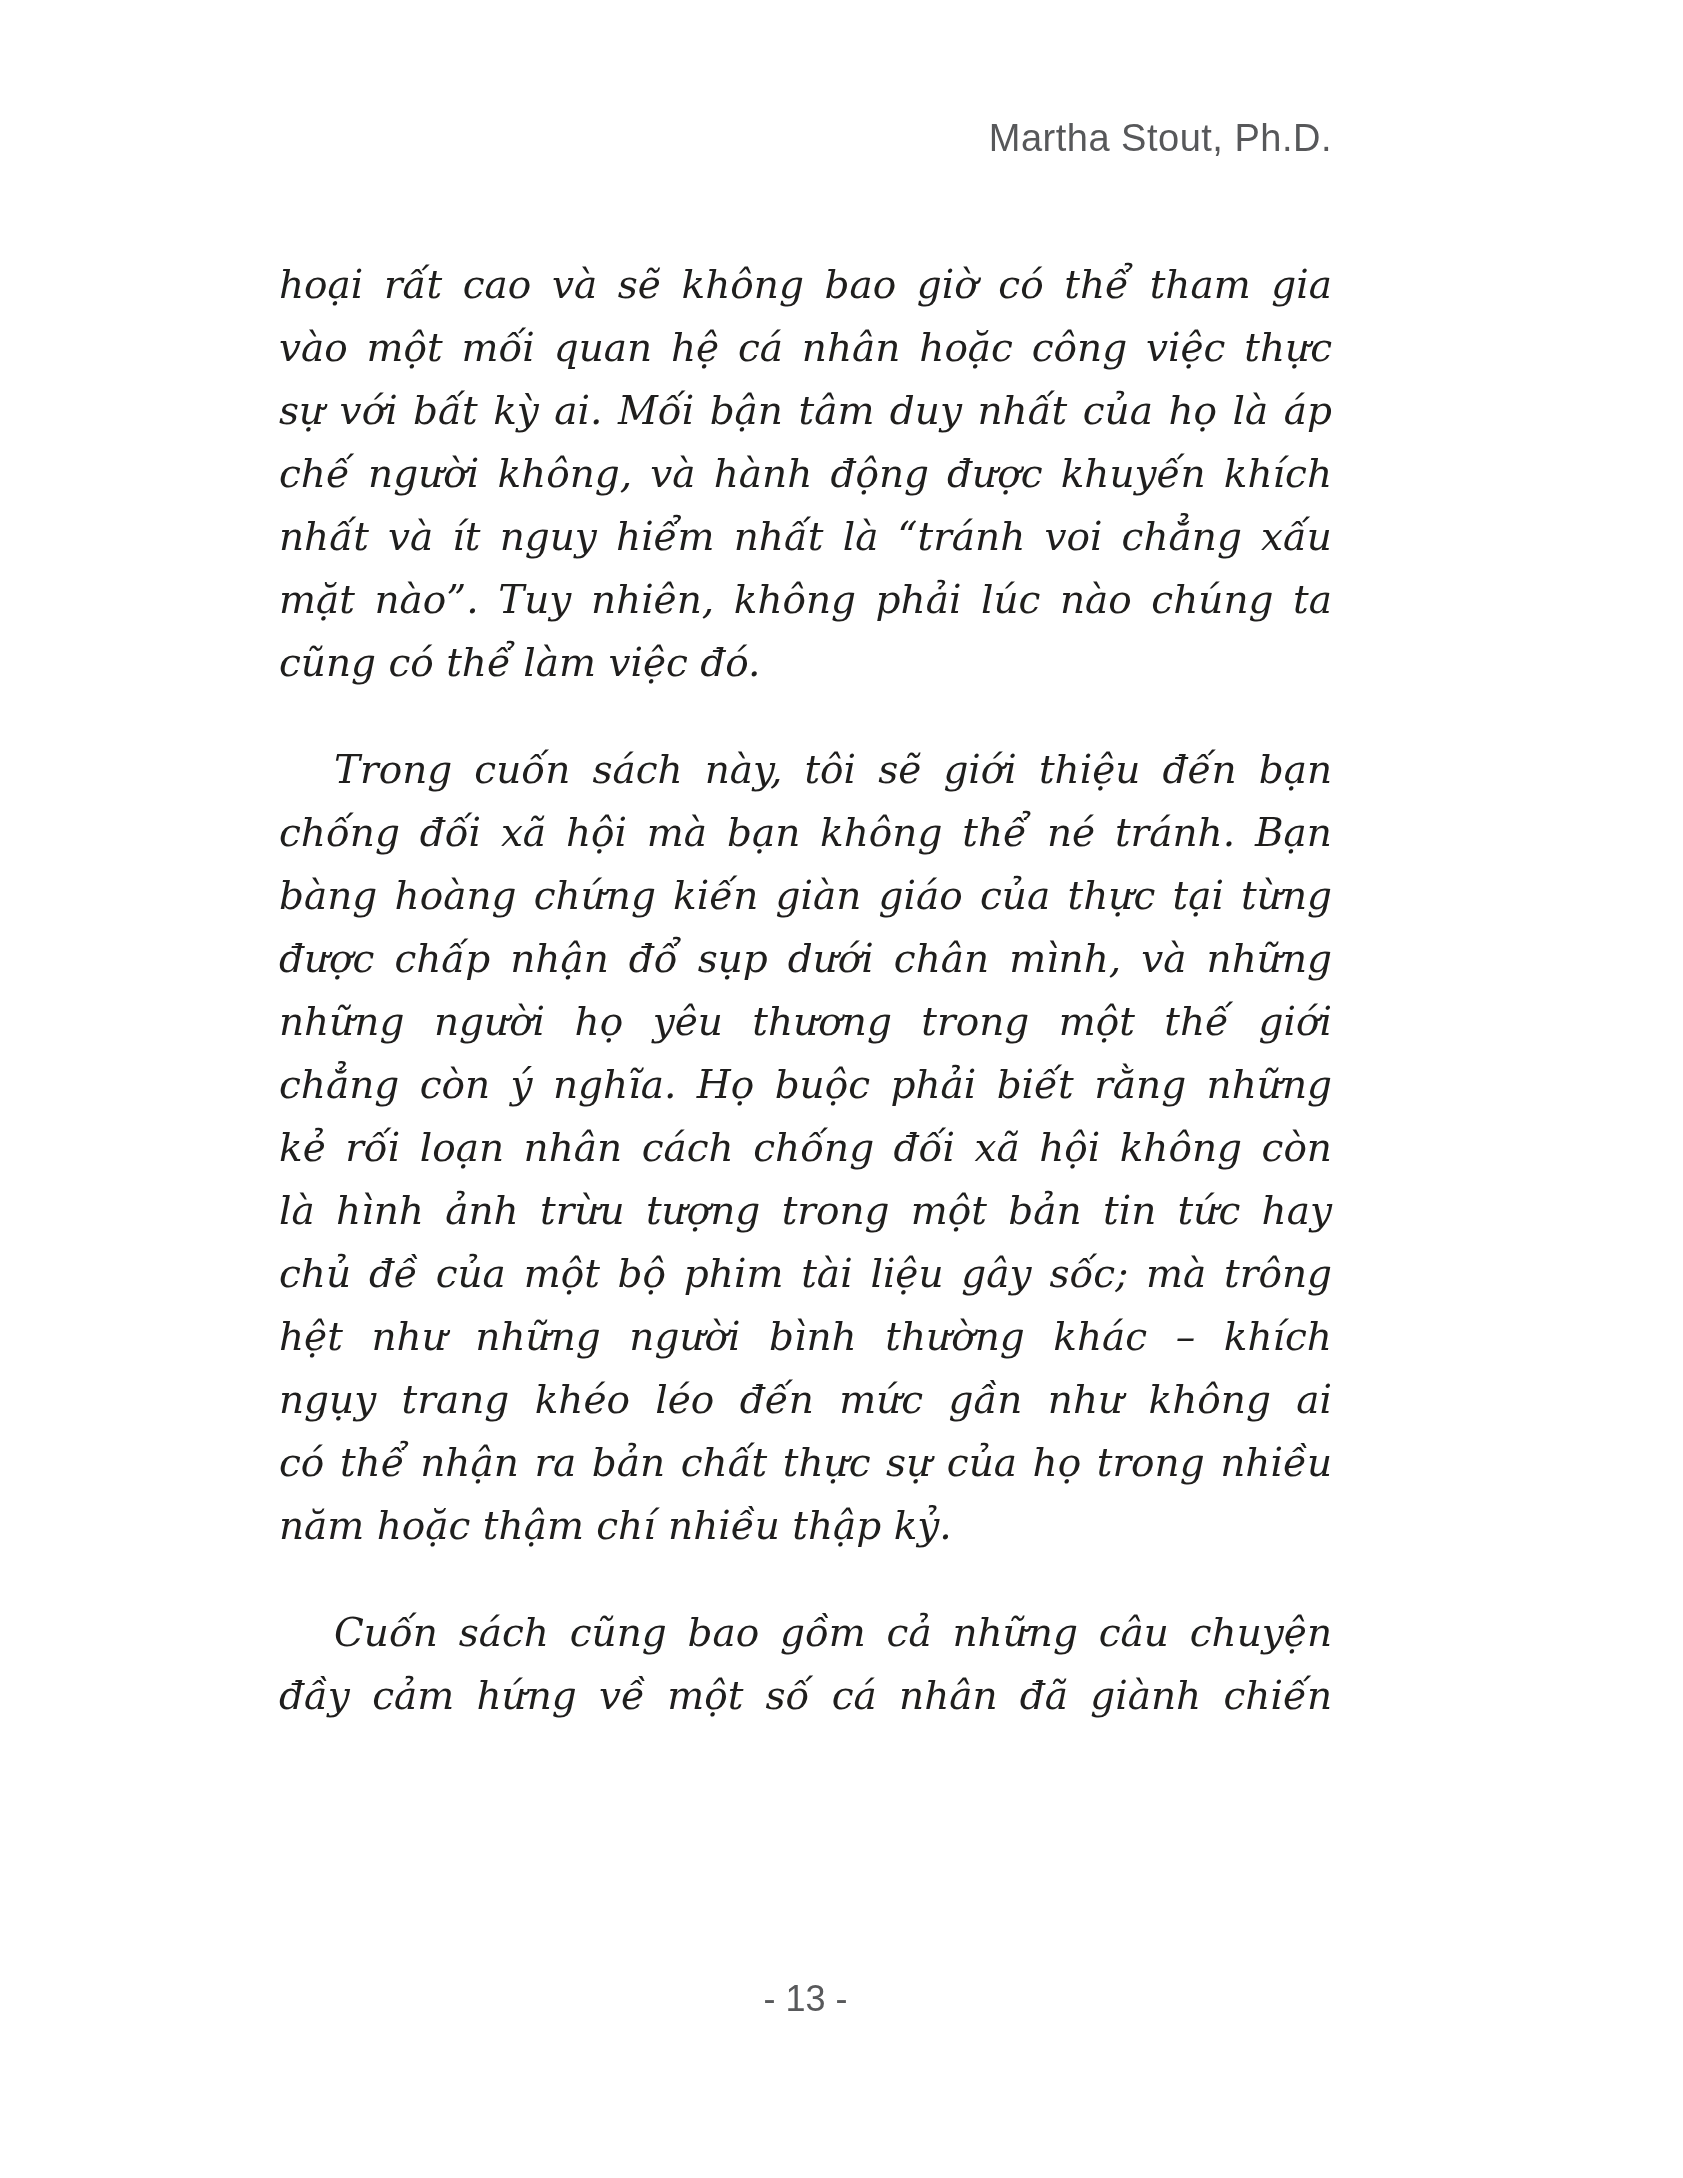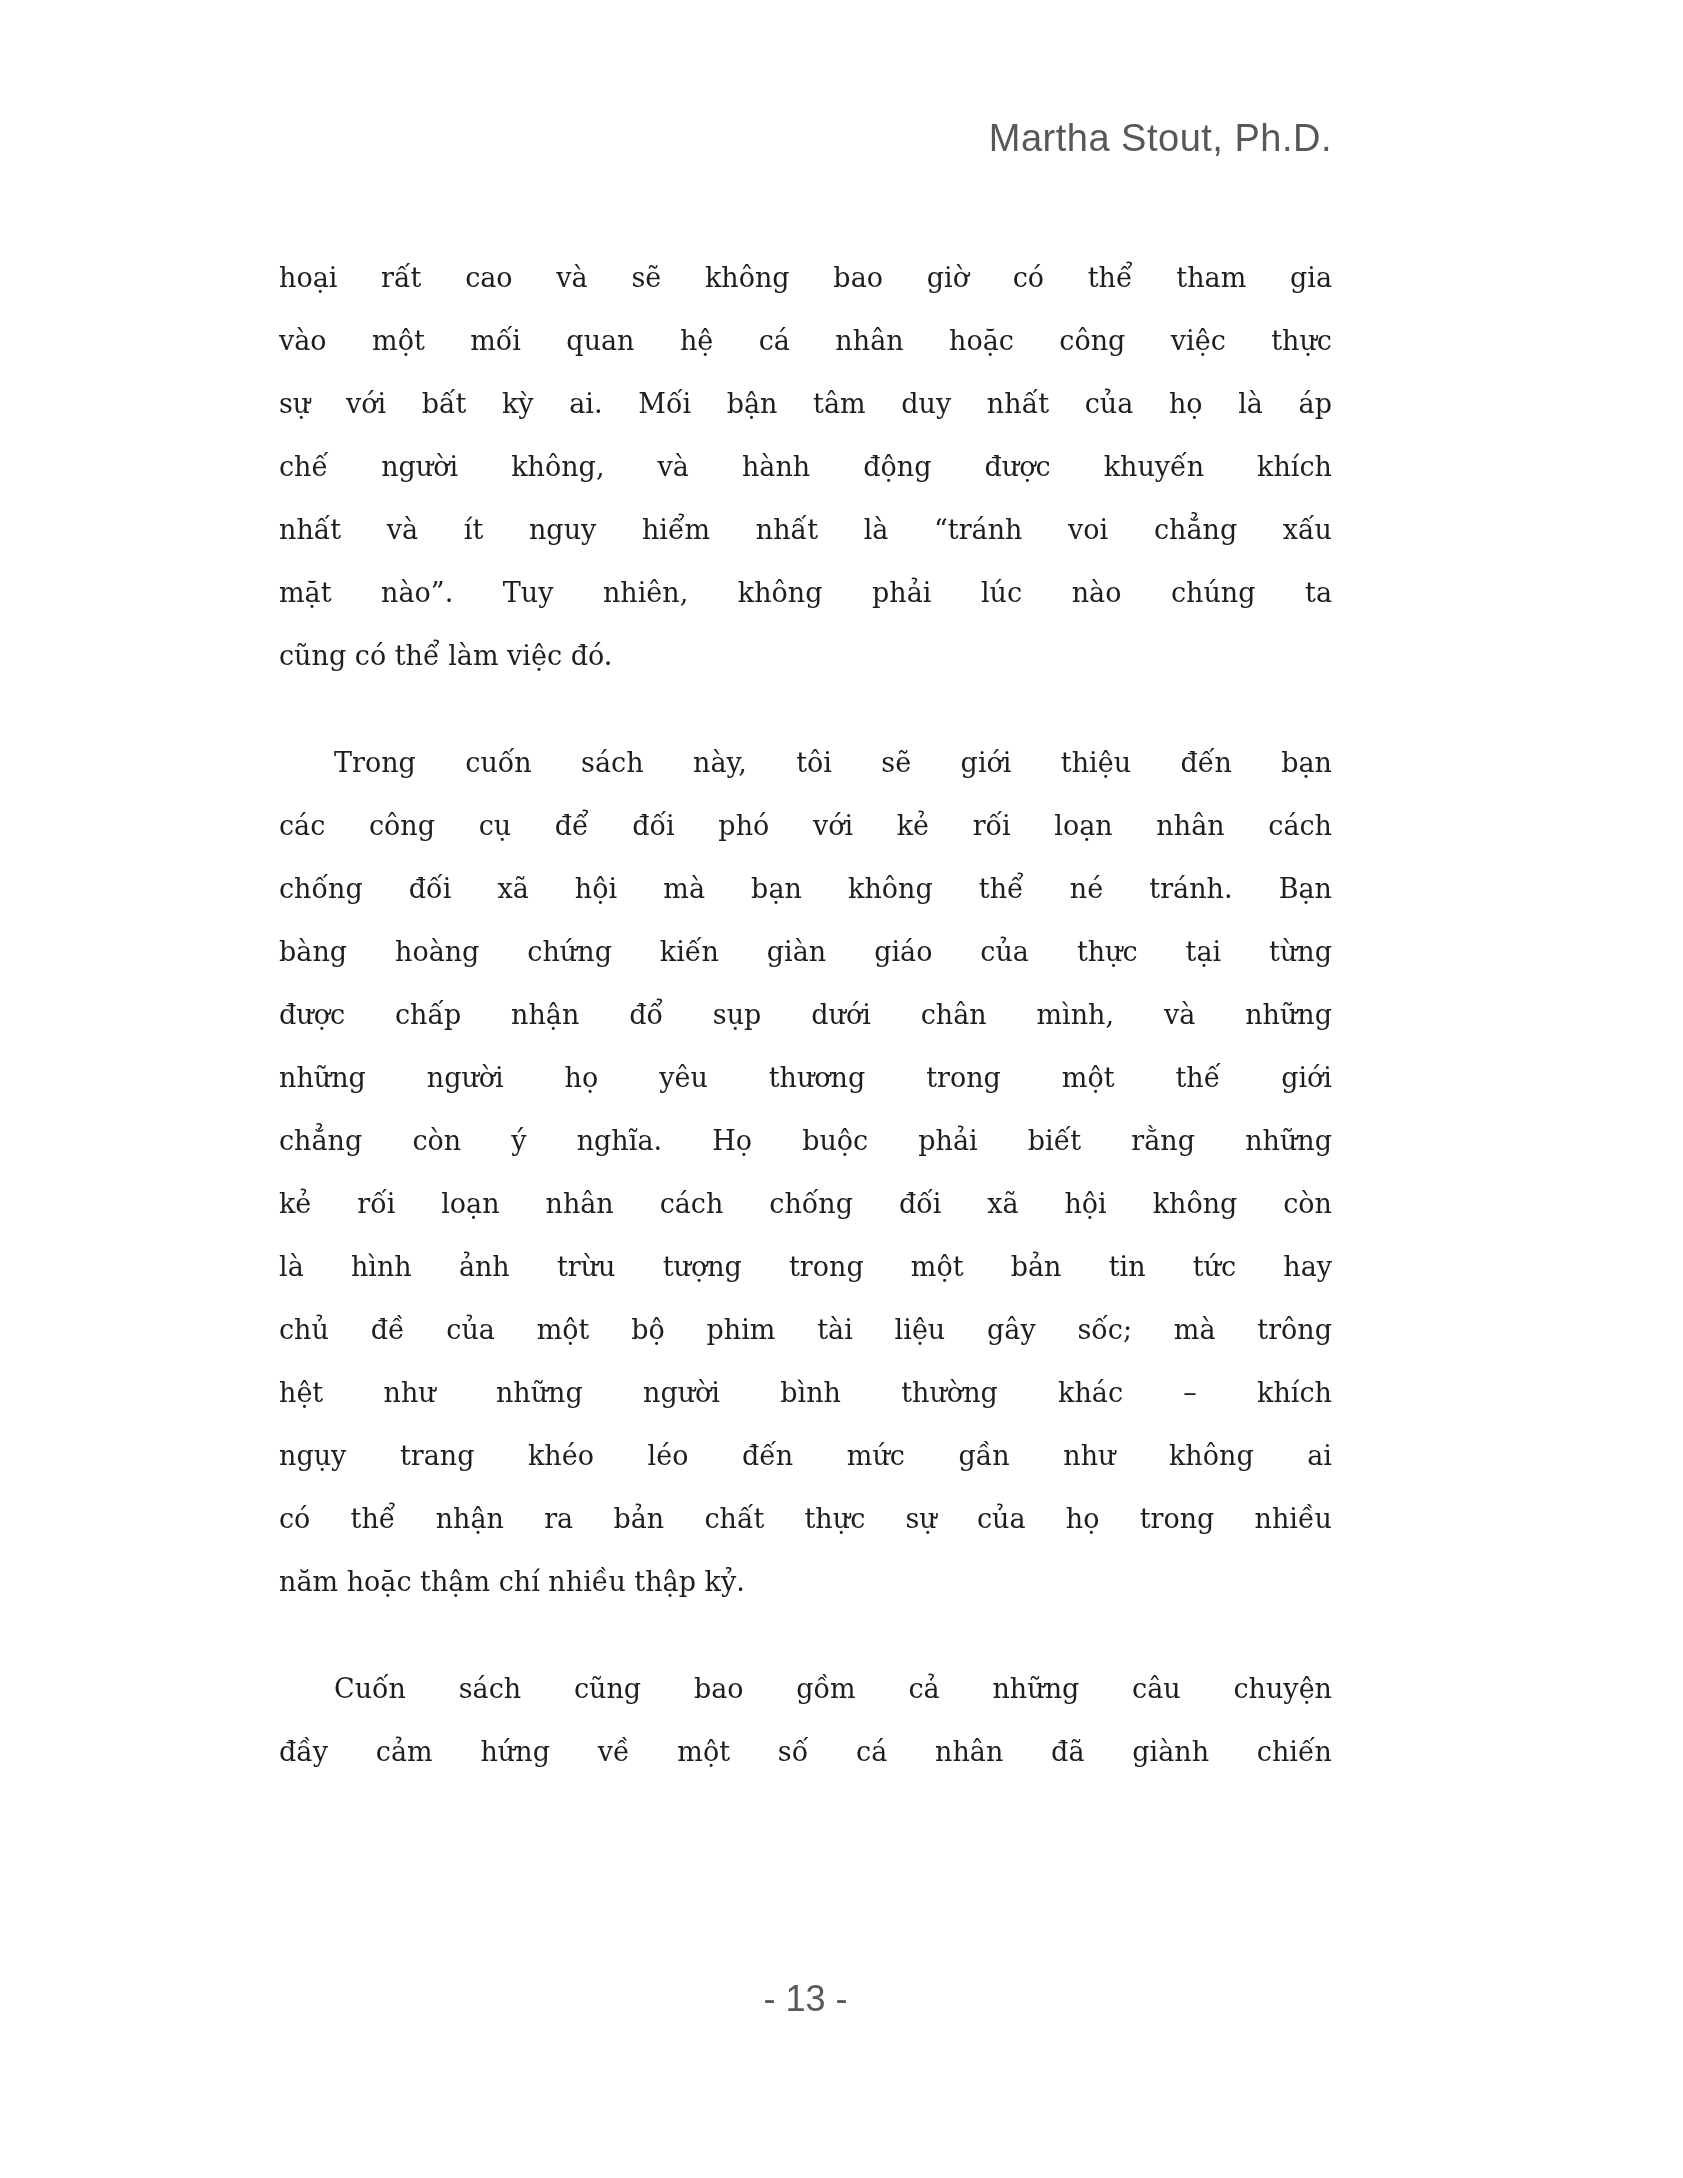--- a/index.html
+++ b/index.html
@@ -22,25 +22,26 @@
     text-align: right;
     font-family: "Liberation Sans", sans-serif;
     font-size: 38px;
     font-weight: 400;
     letter-spacing: 0.5px;
     color: #57585a;
   }
   .page-body {
     position: absolute;
     left: 279px;
-    top: 246px;
+    top: 253px;
     width: 1053px;
     font-family: "DejaVu Serif", "Liberation Serif", serif;
-    font-size: 27px;
+    font-size: 39px;
     color: #1f1e1d;
+    font-style: italic;
   }
   .paragraph {
     margin: 0 0 44px 0;
   }
   .line {
     display: block;
     height: 63px;
     line-height: 63px;
     text-align: justify;
     text-align-last: justify;
@@ -75,21 +76,20 @@
         <div class="line">hoại rất cao và sẽ không bao giờ có thể tham gia</div>
         <div class="line">vào một mối quan hệ cá nhân hoặc công việc thực</div>
         <div class="line">sự với bất kỳ ai. Mối bận tâm duy nhất của họ là áp</div>
         <div class="line">chế người không, và hành động được khuyến khích</div>
         <div class="line">nhất và ít nguy hiểm nhất là “tránh voi chẳng xấu</div>
         <div class="line">mặt nào”. Tuy nhiên, không phải lúc nào chúng ta</div>
         <div class="line para-end">cũng có thể làm việc đó.</div>
       </div>
       <div class="paragraph">
         <div class="line indent">Trong cuốn sách này, tôi sẽ giới thiệu đến bạn</div>
-        <div class="line">các công cụ để đối phó với kẻ rối loạn nhân cách</div>
         <div class="line">chống đối xã hội mà bạn không thể né tránh. Bạn</div>
         <div class="line">bàng hoàng chứng kiến giàn giáo của thực tại từng</div>
         <div class="line">được chấp nhận đổ sụp dưới chân mình, và những</div>
         <div class="line">những người họ yêu thương trong một thế giới</div>
         <div class="line">chẳng còn ý nghĩa. Họ buộc phải biết rằng những</div>
         <div class="line">kẻ rối loạn nhân cách chống đối xã hội không còn</div>
         <div class="line">là hình ảnh trừu tượng trong một bản tin tức hay</div>
         <div class="line">chủ đề của một bộ phim tài liệu gây sốc; mà trông</div>
         <div class="line">hệt như những người bình thường khác – khích</div>
         <div class="line">ngụy trang khéo léo đến mức gần như không ai</div>

